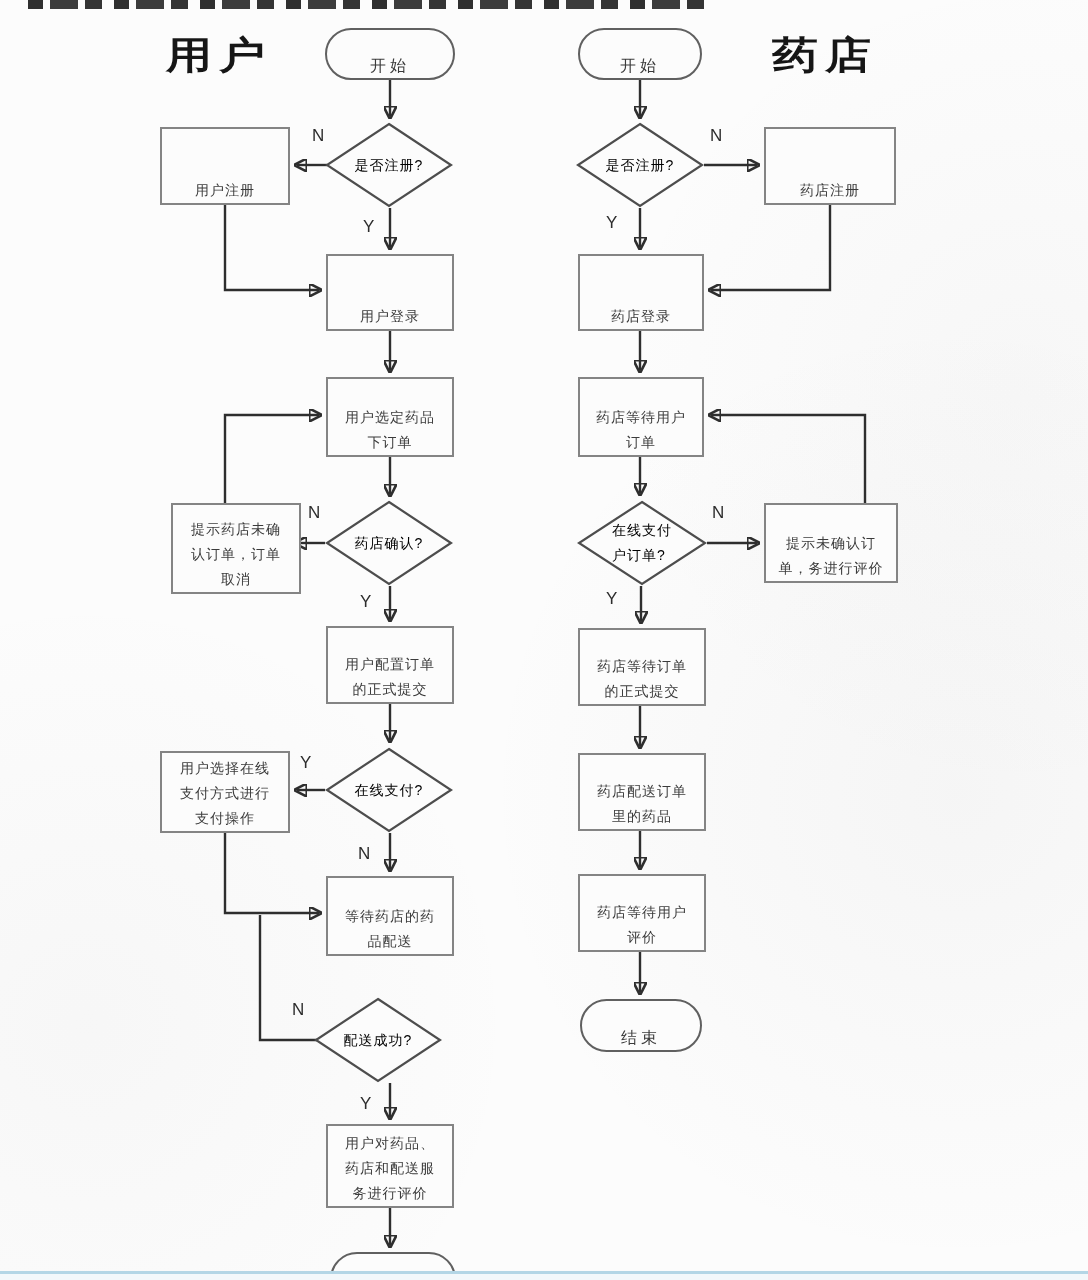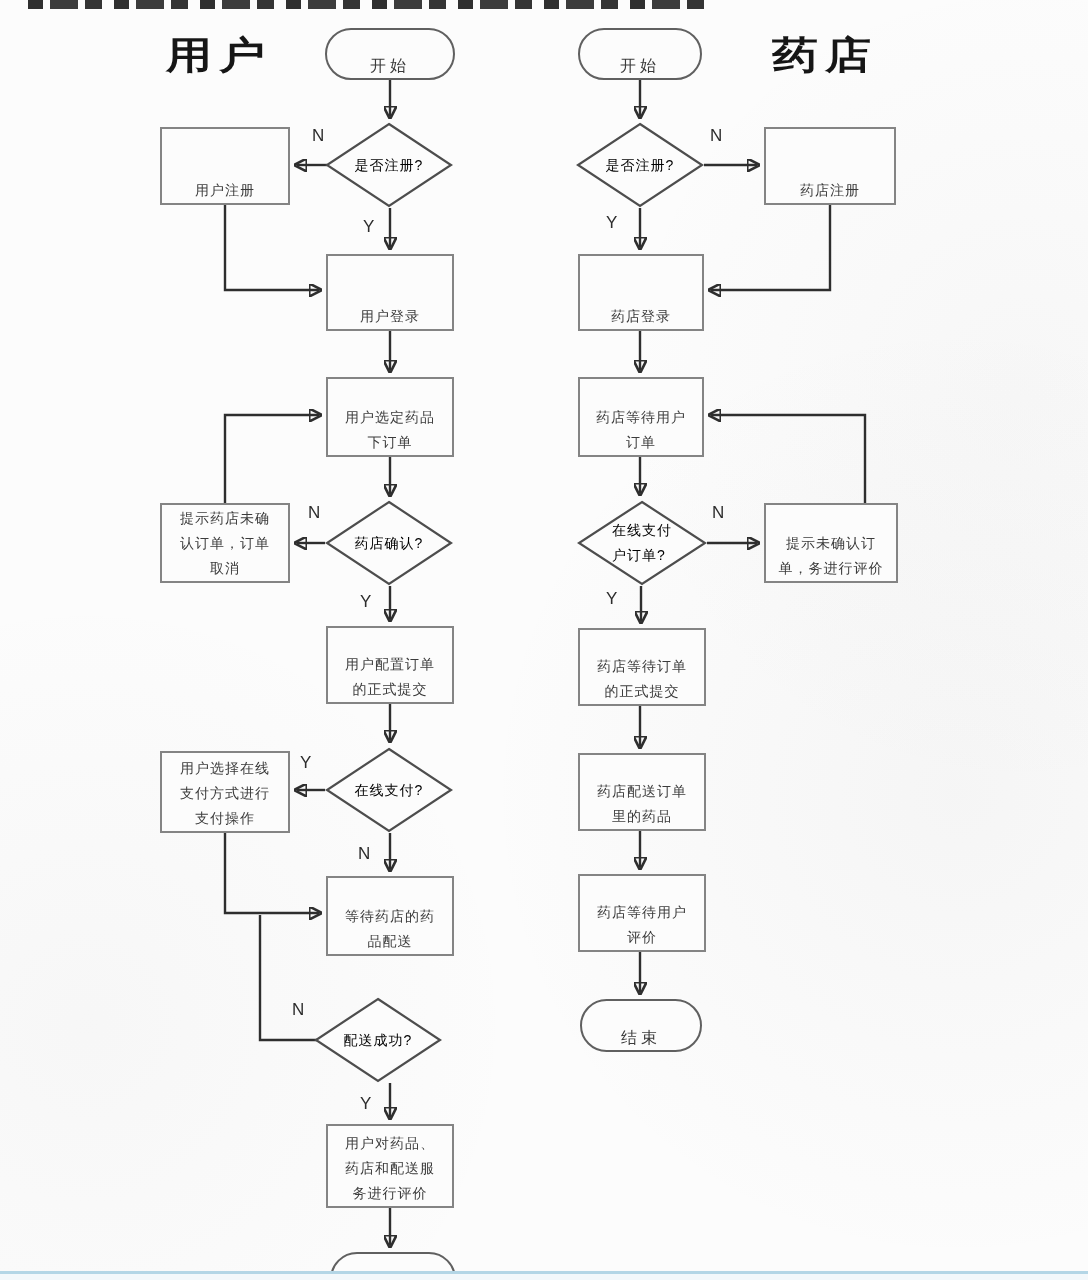--- a/index.html
+++ b/index.html
@@ -146,21 +146,21 @@
 下订单</span>
   </div>
 
   <div class="diamond" style="left:325px;top:500px;width:128px;height:86px">
     <svg viewBox="0 0 128 86">
         <polygon points="64,2 126,43 64,84 2,43"></polygon>
       </svg>
     <span class="node-label">药店确认?</span>
   </div>
 
-  <div class="node process" style="left:160px;top:503px;width:130px;height:80px">
+  <div class="node process" style="left:171px;top:503px;width:130px;height:91px">
     <span class="node-label">提示药店未确
 认订单，订单
 取消</span>
   </div>
 
   <div class="node process" style="left:326px;top:626px;width:128px;height:78px">
     <span class="node-label">用户配置订单
 的正式提交</span>
   </div>
 

